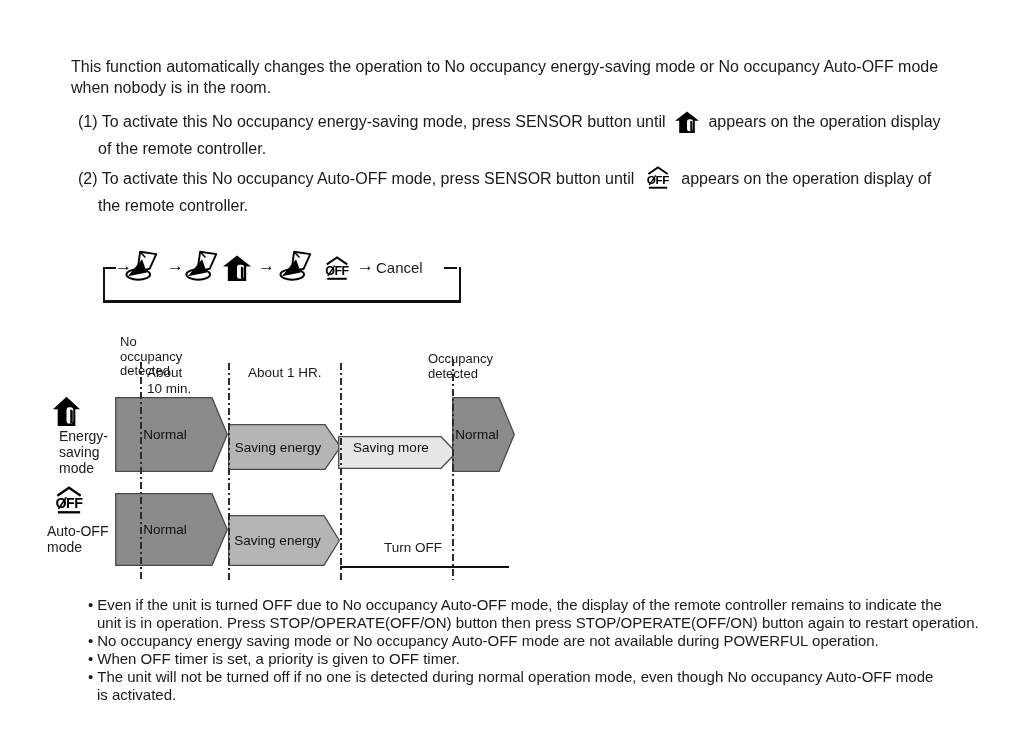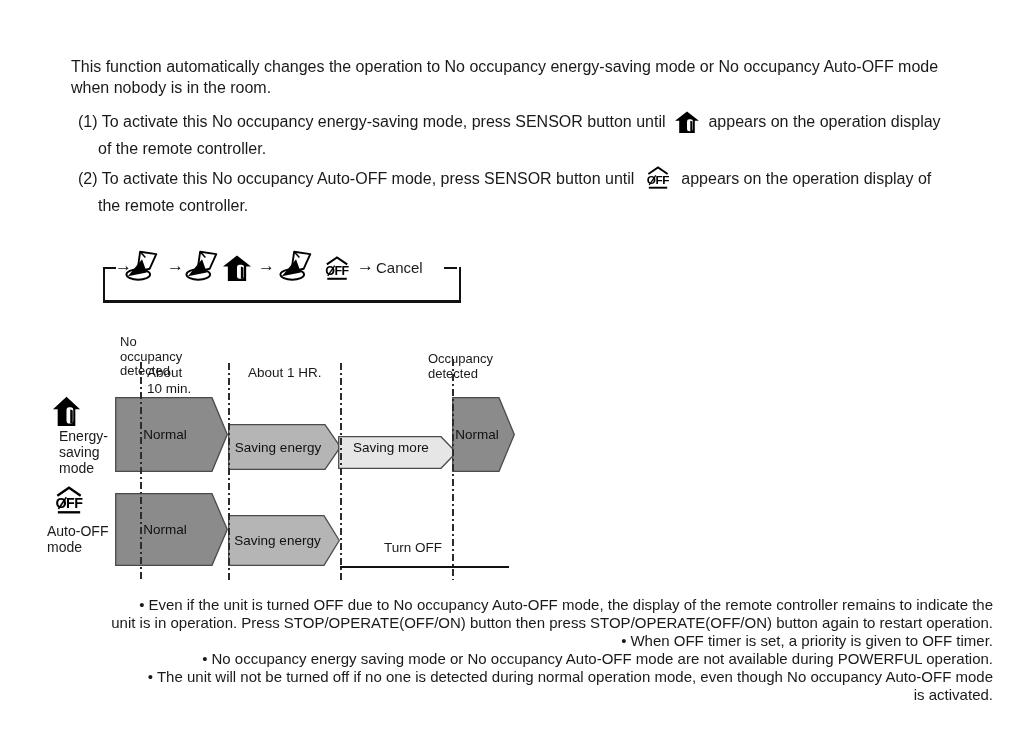--- a/index.html
+++ b/index.html
@@ -34,21 +34,21 @@
   .dash{position:absolute;width:1.5px;z-index:6;
         background:repeating-linear-gradient(to bottom,#2b2b2b 0 7px,transparent 7px 10px,#2b2b2b 10px 12px,transparent 12px 15px);}
   .arrowshape{position:absolute;display:flex;align-items:center;justify-content:center;z-index:2;}
   .arrowshape svg{position:absolute;inset:0;}
   .arrowshape .lab{position:relative;z-index:3;font-size:13.5px;padding-right:13px;color:#111;}
   .arrowshape svg polygon{stroke:#4a4a4a;stroke-width:1.3;}
   .turnoff-line{position:absolute;left:300px;top:254px;width:169px;height:0;border-top:2px solid #111;}
   .turnoff-text{position:absolute;left:344px;top:228px;font-size:13.5px;}
 
   .bullets{position:absolute;left:88px;top:596px;width:905px;font-size:15px;line-height:18px;}
-  .bullets .bi{padding-left:9px;text-indent:-9px;text-align:right;}
+  .bullets .bi{padding-left:9px;text-indent:-9px;}
   .bullets .bc{margin-right:4px;}
 
   svg text{font-family:"Liberation Sans",sans-serif;}
 </style>
 </head>
 <body>
 
 <svg width="0" height="0" style="position:absolute" aria-hidden="true">
   <defs>
     <g id="ic-house">
@@ -198,18 +198,18 @@
         </svg>
       <span class="lab">Saving energy</span>
     </div>
 
     <div class="turnoff-text">Turn OFF</div>
     <div class="turnoff-line"></div>
   </div>
 
   <div class="bullets">
     <div class="bi"><span class="bc">•</span><span>Even if the unit is turned OFF due to No occupancy Auto-OFF mode, the display of the remote controller remains to indicate the<br>unit is in operation. Press STOP/OPERATE(OFF/ON) button then press STOP/OPERATE(OFF/ON) button again to restart operation.</span></div>
+    <div class="bi"><span class="bc">•</span><span>No occupancy energy saving mode or No occupancy Auto-OFF mode are not available during POWERFUL operation.</span></div>
     <div class="bi"><span class="bc">•</span><span>When OFF timer is set, a priority is given to OFF timer.</span></div>
-    <div class="bi"><span class="bc">•</span><span>No occupancy energy saving mode or No occupancy Auto-OFF mode are not available during POWERFUL operation.</span></div>
     <div class="bi"><span class="bc">•</span><span>The unit will not be turned off if no one is detected during normal operation mode, even though No occupancy Auto-OFF mode<br>is activated.</span></div>
   </div>
 
 </div>
 
 </body></html>

